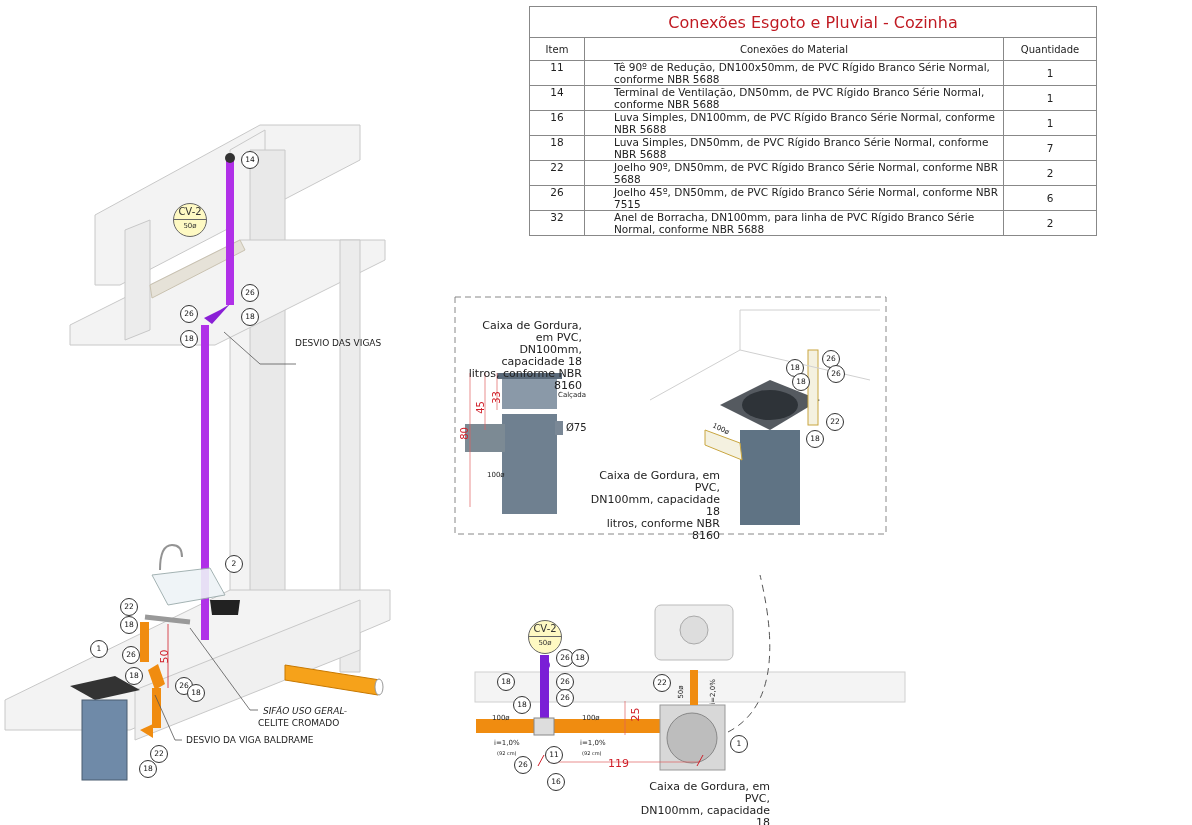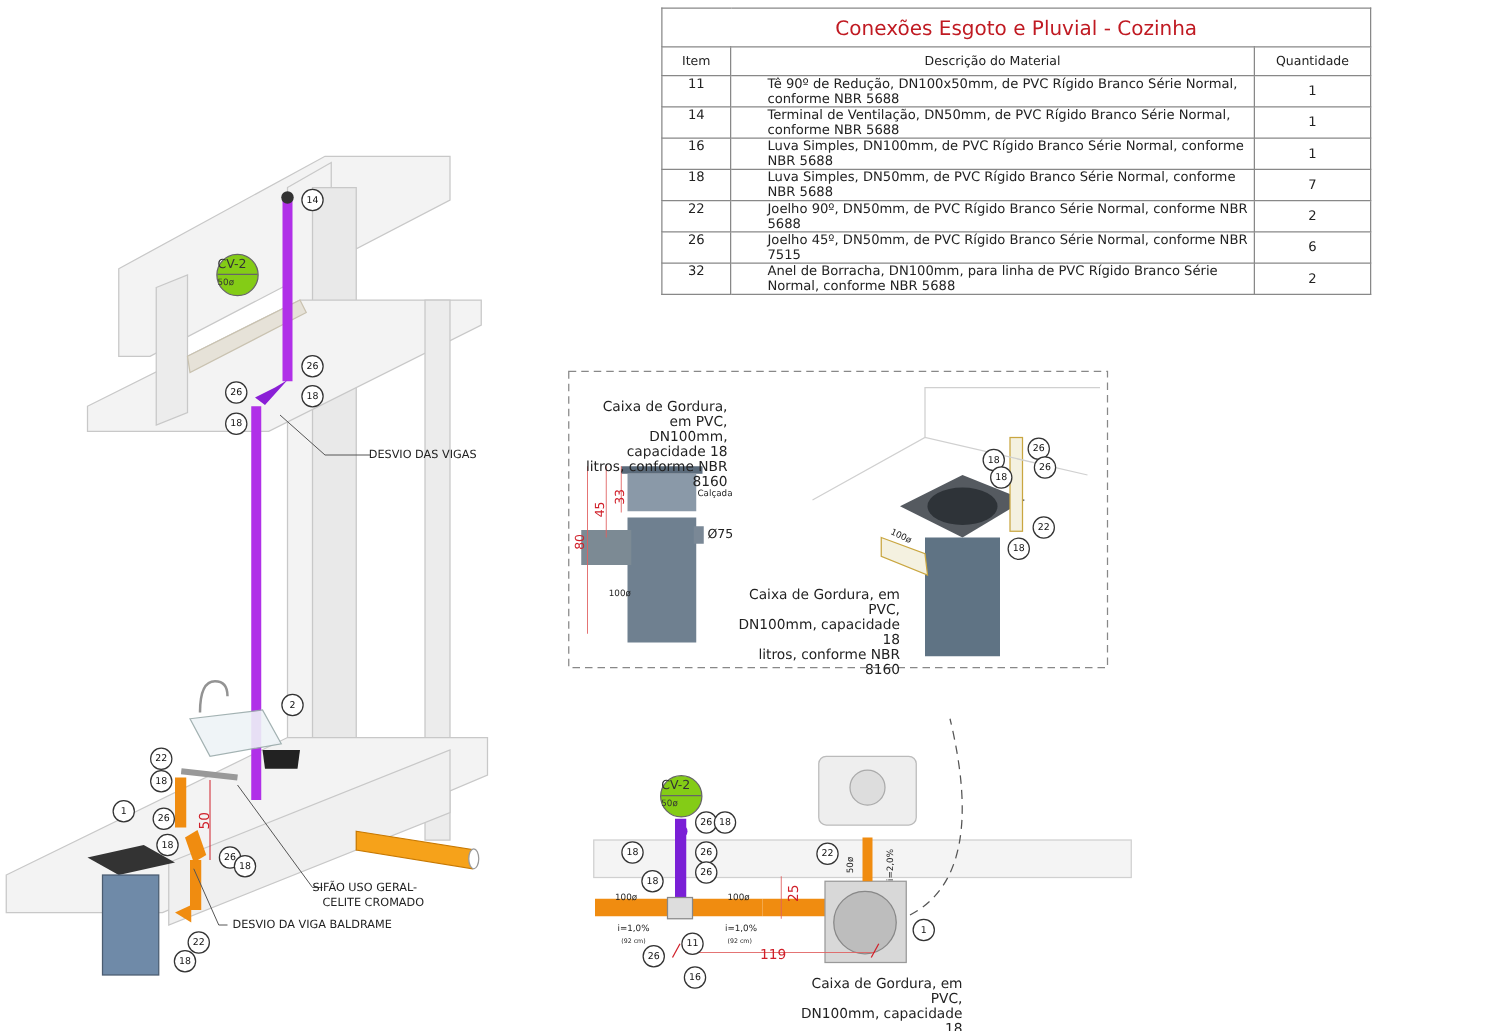--- a/index.html
+++ b/index.html
@@ -8,36 +8,36 @@
   .bom{position:absolute;left:529px;top:6px;width:568px;border:1px solid #555;background:#fff;border-collapse:collapse;font-size:10.5px;color:#222;}
   .bom td,.bom th{border:1px solid #888;padding:0 4px;}
   .bom .title{color:#c01a22;font-size:16px;font-weight:normal;text-align:center;height:30px;}
   .bom .hdr th{font-size:10px;font-weight:normal;height:22px;}
   .bom td.item{text-align:center;width:46px;vertical-align:top;}
   .bom td.qty{text-align:center;width:84px;}
   .bom td.desc{line-height:12px;padding-left:29px;}
   .lbl{position:absolute;font-size:9px;color:#222;white-space:nowrap;}
   .lblc{position:absolute;font-size:11px;color:#222;text-align:right;line-height:12px;}
   .bubble{position:absolute;width:16px;height:16px;border:1px solid #333;border-radius:50%;background:#fff;font-size:7.5px;line-height:16px;text-align:center;color:#111;}
-  .cv{position:absolute;width:32px;height:32px;border:1px solid #666;border-radius:50%;background:#84cc16;text-align:left;font-size:10px;color:#333;}
+  .cv{position:absolute;width:32px;height:32px;border:1px solid #666;border-radius:50%;background:#fef9c3;text-align:center;font-size:10px;color:#333;}
   .cv .top{border-bottom:1px solid #666;height:15px;line-height:16px;}
   .cv .bot{font-size:7px;line-height:12px;}
   .red{color:#d0202a;}
 </style>
 </head>
 <body>
 
 <table class="bom">
   <tbody>
       <tr>
         <th class="title" colspan="3">Conexões Esgoto e Pluvial - Cozinha</th>
       </tr>
   <tr class="hdr">
     <th>Item</th>
-    <th>Descrição do Material</th>
+    <th>Conexões do Material</th>
     <th>Quantidade</th>
   </tr>
   <tr>
         <td class="item">11</td>
         <td class="desc">Tê 90º de Redução, DN100x50mm, de PVC Rígido Branco Série Normal, conforme NBR 5688</td>
         <td class="qty">1</td>
       </tr>
   <tr>
         <td class="item">14</td>
         <td class="desc">Terminal de Ventilação, DN50mm, de PVC Rígido Branco Série Normal, conforme NBR 5688</td>
@@ -164,22 +164,22 @@
     <line x1="703" y1="755" x2="697" y2="766" stroke="#d0202a"></line>
     <line x1="625" y1="701" x2="625" y2="735" stroke="#e06060" stroke-width="0.7"></line>
     <path d="M728 732 Q 790 700 760 575" fill="none" stroke="#555" stroke-dasharray="7,5"></path>
   </g>
 </svg>
 
 <div class="cv" style="left:173px;top:203px;">
   <div class="top">CV-2</div>
   <div class="bot">50ø</div>
 </div>
-<div class="lbl" style="left:295px;top:359px;">DESVIO DAS VIGAS</div>
-<div class="lbl" style="left:250px;top:706px;">SIFÃO USO GERAL-</div>
+<div class="lbl" style="left:295px;top:338px;">DESVIO DAS VIGAS</div>
+<div class="lbl" style="left:263px;top:706px;font-style:italic;">SIFÃO USO GERAL-</div>
 <div class="lbl" style="left:258px;top:718px;">CELITE CROMADO</div>
 <div class="lbl" style="left:186px;top:735px;">DESVIO DA VIGA BALDRAME</div>
 <div class="lbl red" style="left:157px;top:650px;font-size:11px;transform:rotate(-90deg);">50</div>
 
 <div class="bubble" style="left:241px;top:151px;">14</div>
 <div class="bubble" style="left:241px;top:284px;">26</div>
 <div class="bubble" style="left:241px;top:308px;">18</div>
 <div class="bubble" style="left:180px;top:305px;">26</div>
 <div class="bubble" style="left:180px;top:330px;">18</div>
 <div class="bubble" style="left:225px;top:555px;">2</div>

